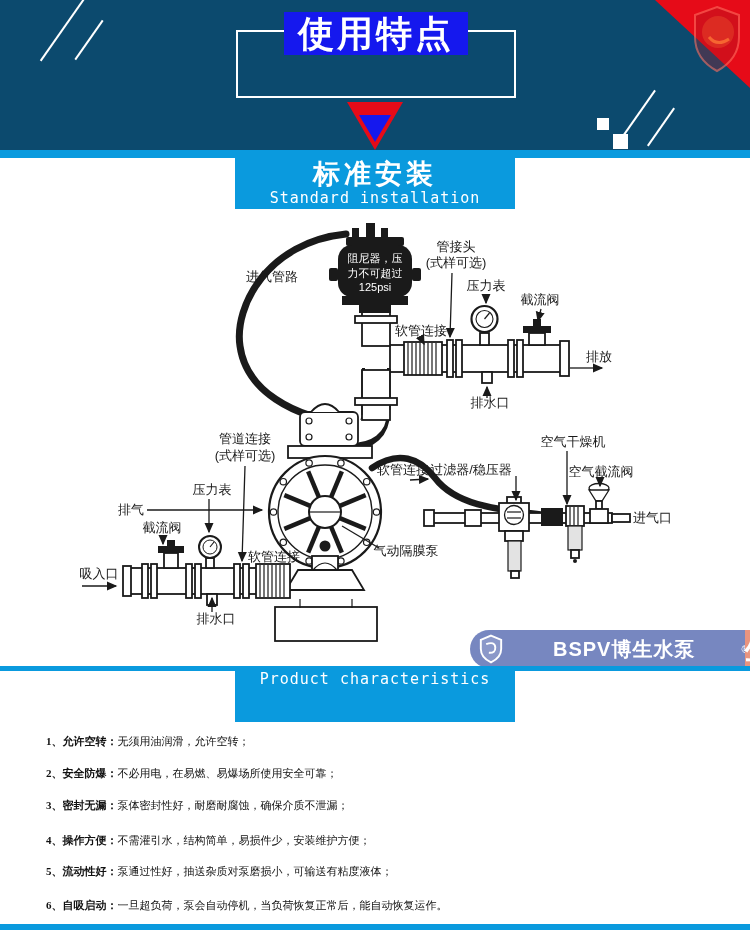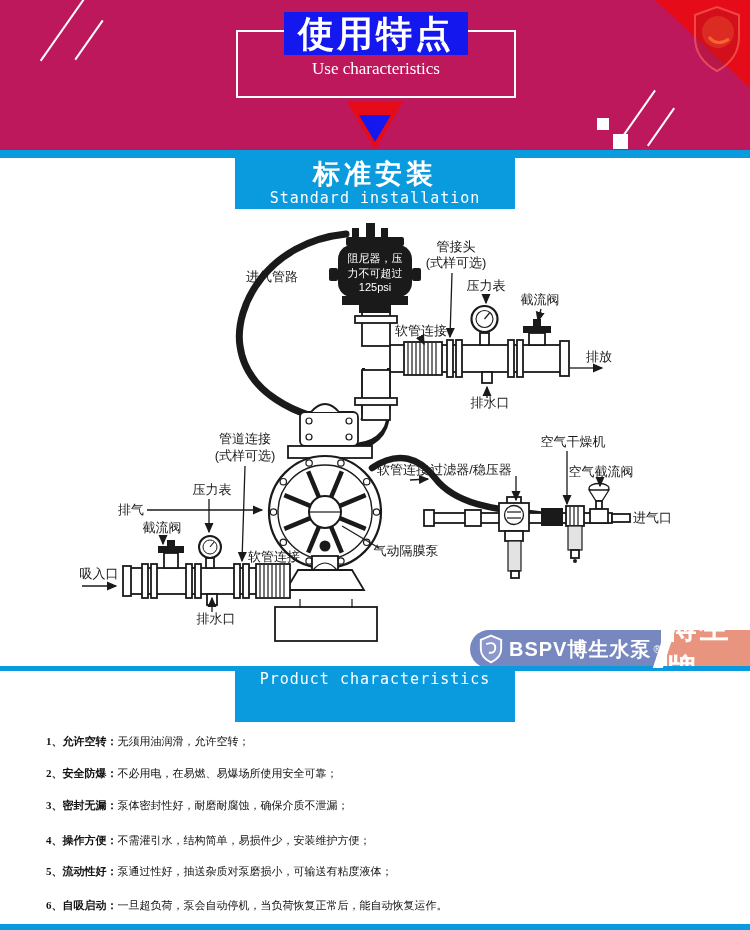--- a/index.html
+++ b/index.html
@@ -1,20 +1,20 @@
 <!DOCTYPE html>
 <html><head>
 <meta charset="utf-8">
 <style>
   html,body{margin:0;padding:0;background:#ffffff;}
   .page{position:relative;width:750px;height:930px;background:#ffffff;overflow:hidden;
         font-family:"Liberation Sans",sans-serif;}
 
   
-  .header{position:absolute;left:0;top:0;width:750px;height:150px;background:#be185d;overflow:hidden;}
+  .header{position:absolute;left:0;top:0;width:750px;height:150px;background:#0c4a6e;overflow:hidden;}
   .slash{position:absolute;width:2px;background:#ffffff;transform:rotate(35deg);}
   .sl1{left:62px;top:-10px;height:78px;}
   .sl2{left:88px;top:16px;height:48px;}
   .sl3{left:634px;top:84px;height:70px;}
   .sl4{left:660px;top:104px;height:46px;}
   .sq{position:absolute;background:#ffffff;}
   .sq1{left:597px;top:118px;width:12px;height:12px;}
   .sq2{left:613px;top:134px;width:15px;height:15px;}
   .corner{position:absolute;top:0;right:0;width:0;height:0;
           border-left:95px solid transparent;border-top:88px solid #e60b18;}
@@ -41,21 +41,21 @@
   
   .diagram{position:absolute;left:0;top:210px;width:750px;height:462px;}
   .dlabel{font-size:13px;fill:#1a1a1a;font-family:"Liberation Sans",sans-serif;}
   .pipe{fill:#ffffff;stroke:#1a1a1a;stroke-width:1.8;}
   .thin{stroke:#1a1a1a;stroke-width:1.2;fill:none;}
   .lead{stroke:#1a1a1a;stroke-width:1.3;fill:none;}
 
   
   .logo{position:absolute;left:470px;top:630px;right:0;height:38px;display:flex;
         border-radius:19px 0 0 19px;overflow:hidden;}
-  .logo-left{flex:1;background:#7787c0;display:flex;align-items:center;padding-left:7px;}
+  .logo-left{flex:1;background:#7787c0;display:flex;align-items:center;padding-left:7px;gap:44px;}
   .logo-brand{color:#ffffff;font-size:20px;font-weight:bold;letter-spacing:1px;margin-left:4px;white-space:nowrap;}
   .logo-reg{color:#ffffff;font-size:10px;vertical-align:super;margin-left:2px;}
   .logo-sep{width:12px;background:#ffffff;transform:skewX(-18deg);margin:0 -2px;z-index:2;}
   .logo-right{width:100px;background:#e9947f;display:flex;align-items:center;justify-content:center;}
   .logo-badge{color:#ffffff;font-size:30px;font-weight:bold;letter-spacing:2px;}
 
   
   .features{position:absolute;left:0;top:726px;width:750px;}
   .feat{position:absolute;left:46px;white-space:nowrap;font-size:11px;color:#111111;
         font-family:"Liberation Serif",serif;}
@@ -75,21 +75,20 @@
     <div class="sq sq1"></div>
     <div class="sq sq2"></div>
     <div class="corner"></div>
     <svg class="corner-emblem" width="60" height="72" viewBox="0 0 60 72">
       <path d="M30,4 L52,12 V34 Q52,56 30,68 Q8,56 8,34 V12 Z" fill="rgba(170,25,35,0.45)" stroke="rgba(255,110,95,0.8)" stroke-width="2"></path>
       <circle cx="31" cy="29" r="16" fill="rgba(225,75,45,0.65)"></circle>
       <path d="M22,34 Q30,44 42,36" stroke="rgba(255,140,60,0.9)" stroke-width="3" fill="none"></path>
     </svg>
     <div class="title-box">
       <div class="title-main">使用特点</div>
-      <div class="title-sub">Use characteristics</div>
     </div>
     <svg class="down-arrow" width="56" height="48" viewBox="0 0 56 48">
       <polygon points="0,0 56,0 28,48" fill="#e60b18"></polygon>
       <polygon points="12,13 44,13 28,40" fill="#1518ee"></polygon>
     </svg>
   </div>
 
   <div class="hline hline1"></div>
   <div class="banner banner1">
     <div class="cn">标准安装</div>

